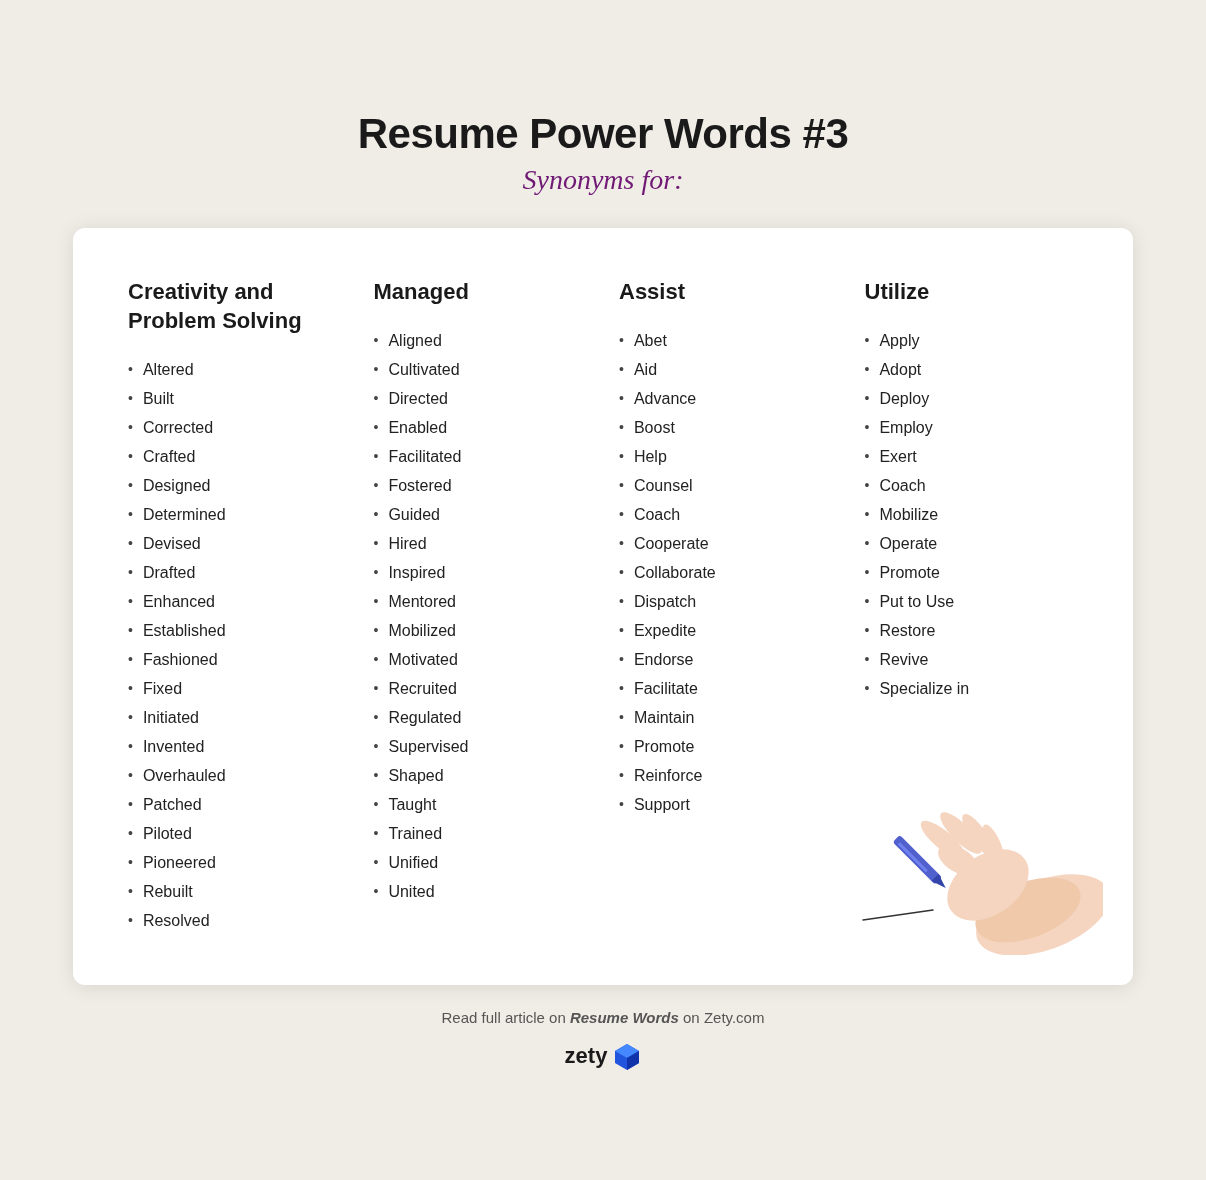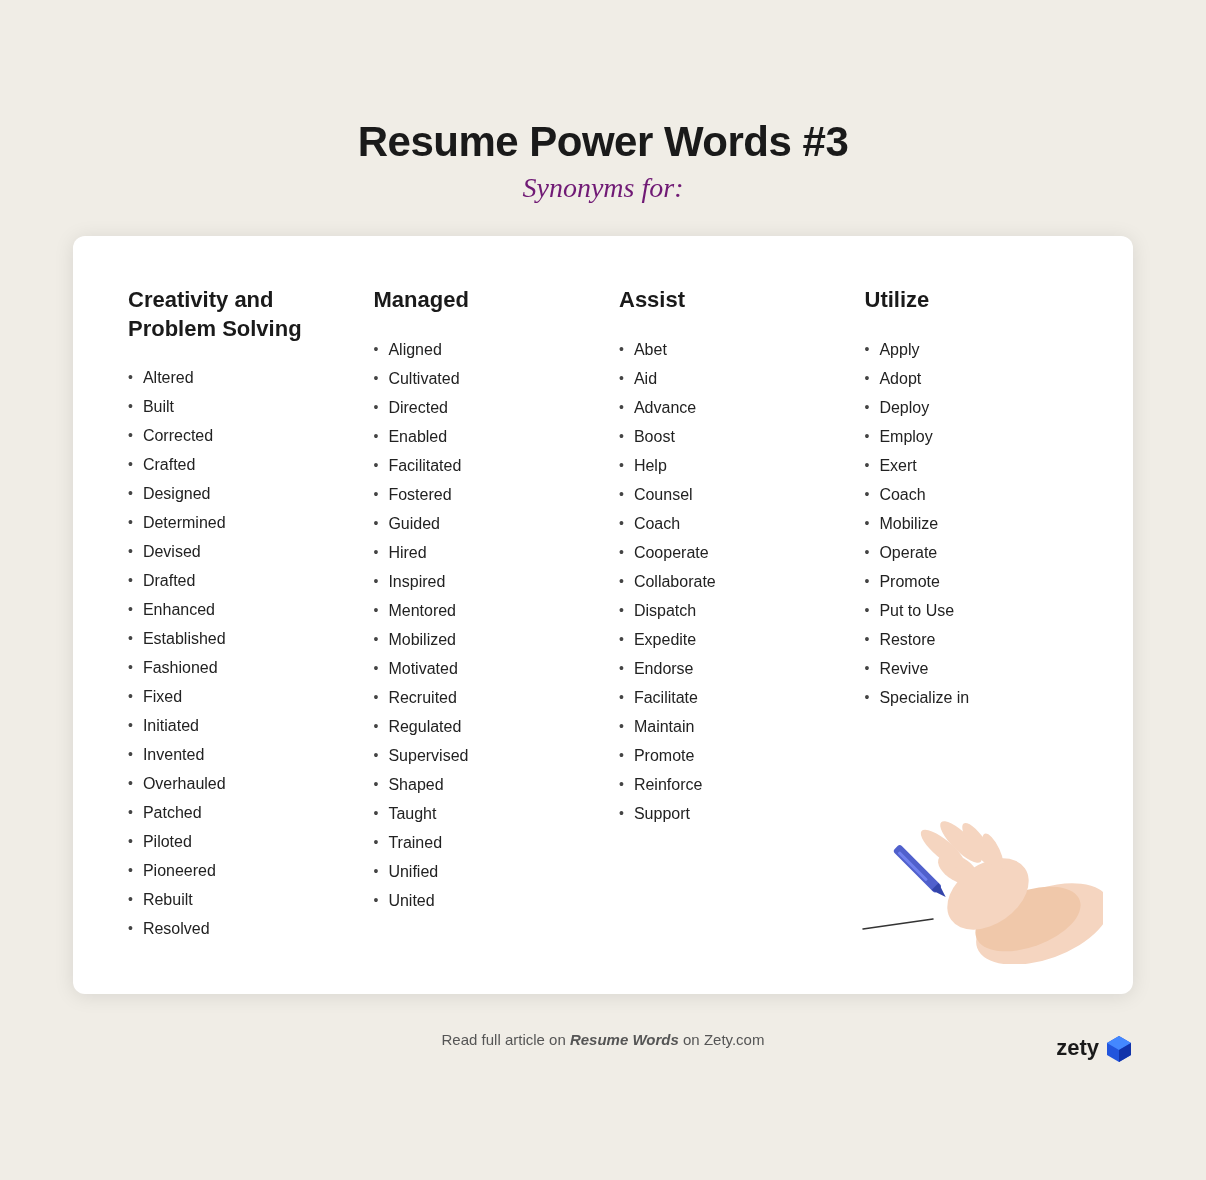--- a/index.html
+++ b/index.html
@@ -107,20 +107,21 @@
       height: 200px;
     }
 
     
     .footer-section {
       margin-top: 24px;
       display: flex;
       align-items: center;
       justify-content: space-between;
       width: 1060px;
+      flex-direction: column;
     }
 
     .footer-text {
       font-size: 15px;
       color: #555;
       font-family: Arial, sans-serif;
       flex: 1;
       text-align: center;
     }
 

